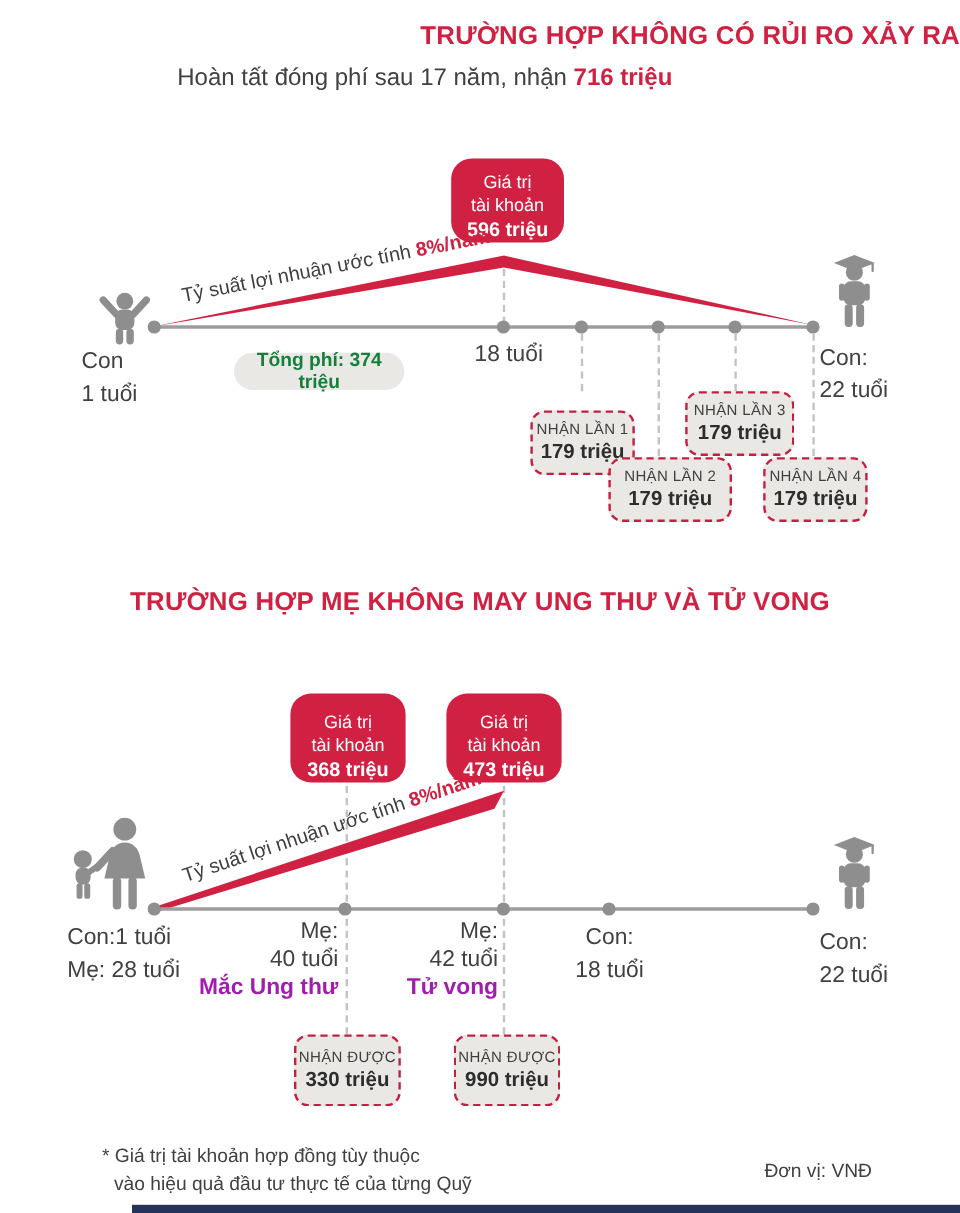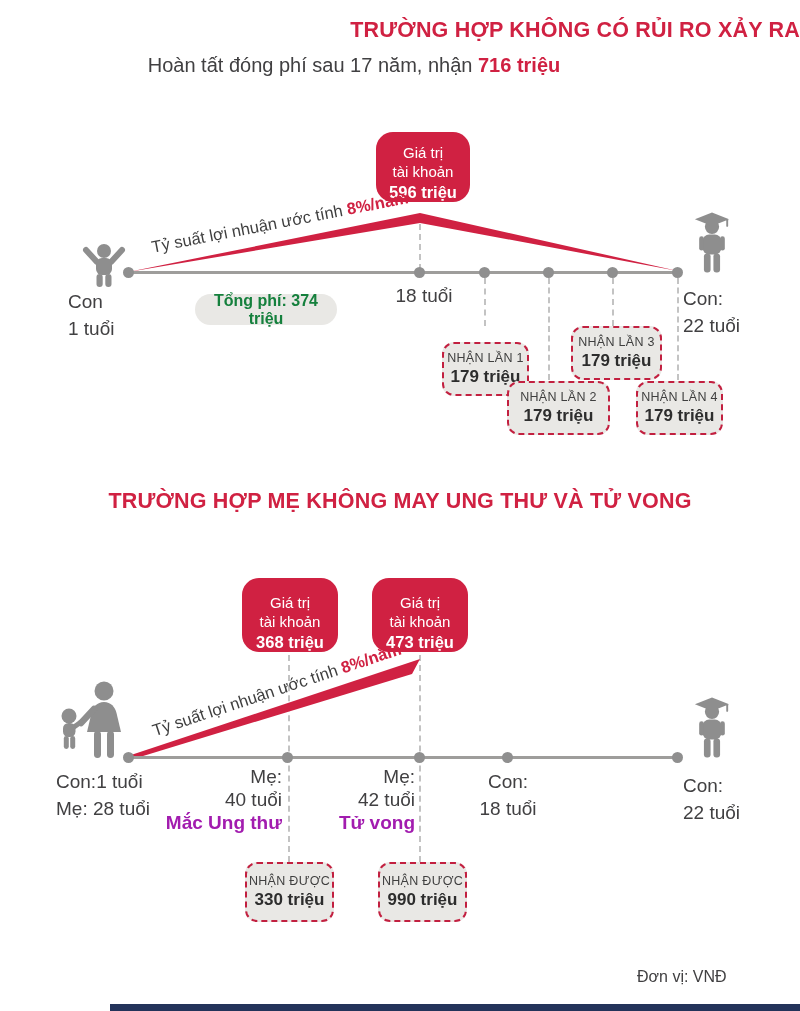--- a/index.html
+++ b/index.html
@@ -195,17 +195,21 @@
 
   <div class="abs payout-box" style="left:245px;top:862px;width:89px;height:60px;">
     <div class="lbl" style="margin-top:10px;">NHẬN ĐƯỢC</div>
     <div class="val">330 triệu</div>
   </div>
   <div class="abs payout-box" style="left:378px;top:862px;width:89px;height:60px;">
     <div class="lbl" style="margin-top:10px;">NHẬN ĐƯỢC</div>
     <div class="val">990 triệu</div>
   </div>
 
+  <div class="abs foot" style="left:85px;top:952px;">
+    <div>* Giá trị tài khoản hợp đồng tùy thuộc</div>
+    <div style="padding-left:10px;">vào hiệu quả đầu tư thực tế của từng Quỹ</div>
+  </div>
   <div class="abs foot" style="left:637px;top:965px;">Đơn vị: VNĐ</div>
 
   <div class="abs" style="left:110px;top:1004px;width:690px;height:7px;background:#23335a;"></div>
 
 </div>
 
 </body></html>

